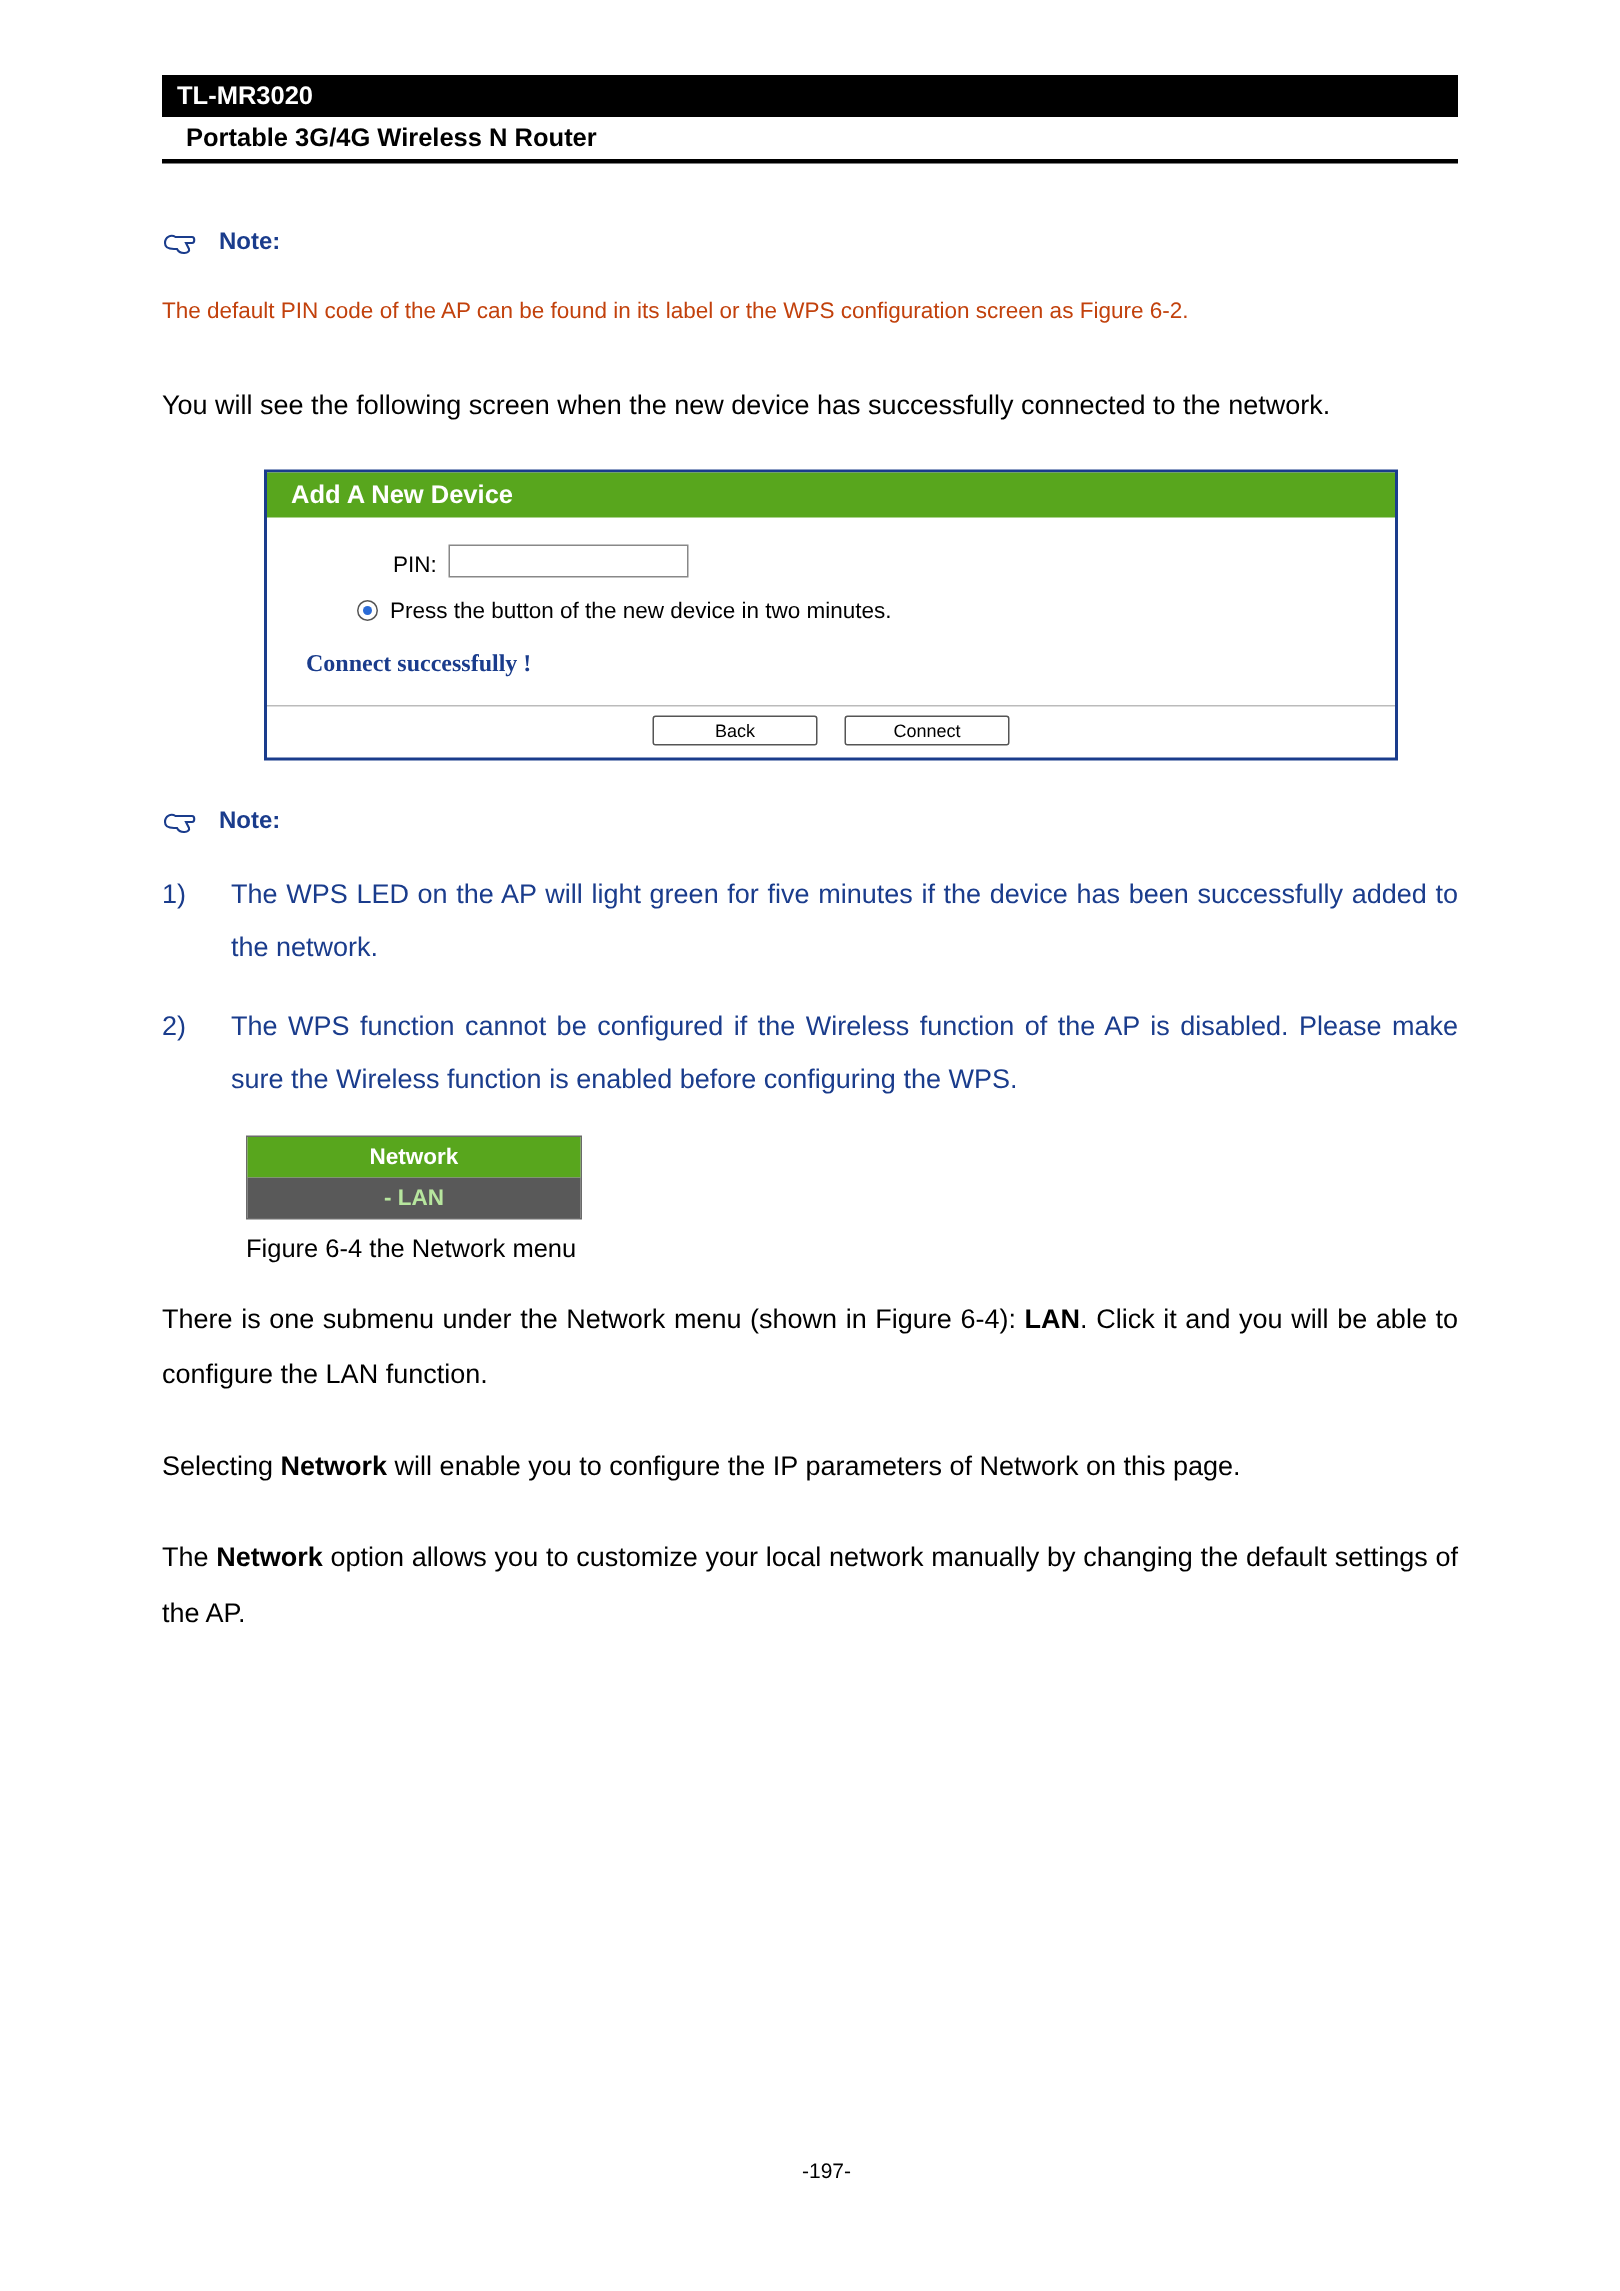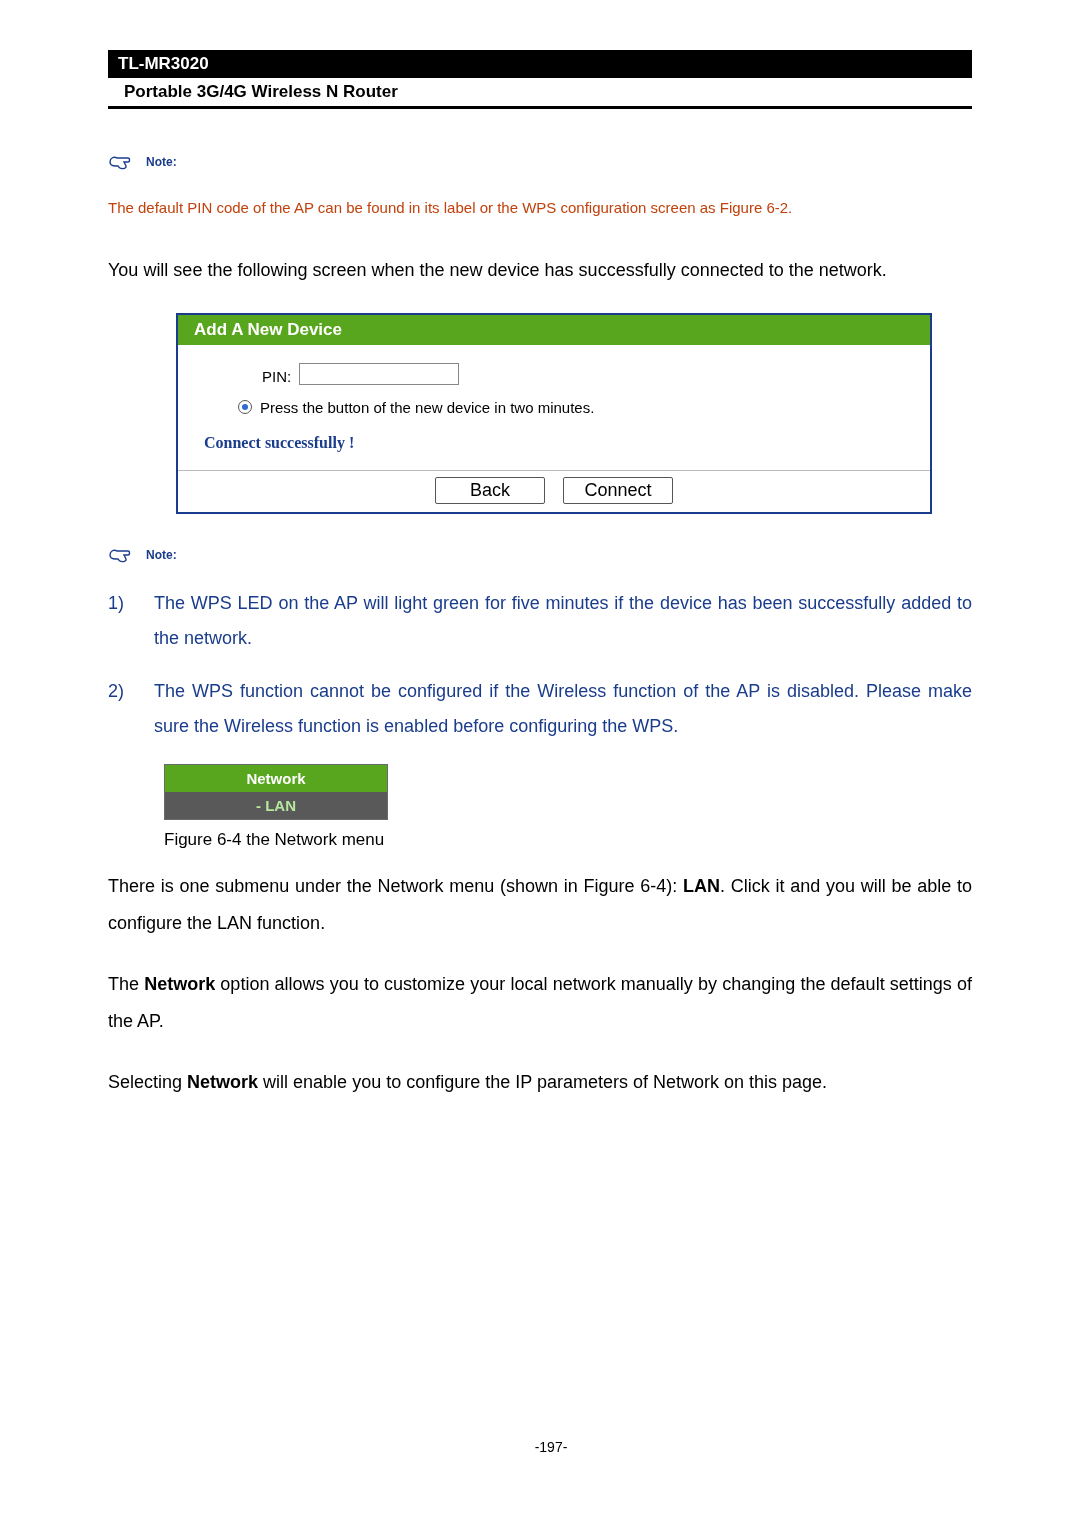--- a/index.html
+++ b/index.html
@@ -31,21 +31,21 @@
     font-weight: bold;
     font-size: 17px;
     padding: 4px 10px 4px 16px;
   }
   .note-line {
     display: flex;
     align-items: center;
     gap: 14px;
     color: #1a3c8c;
     font-weight: bold;
-    font-size: 12px;
+    font-size: 16px;
     margin-bottom: 22px;
   }
   .note-icon {
     width: 24px;
     height: 18px;
     position: relative;
   }
   .note-icon svg { display: block; }
   .note-para {
     color: #c2410c;
@@ -124,21 +124,21 @@
   .panel-footer {
     border-top: 1px solid #bbb;
     padding: 6px 0 8px 0;
     display: flex;
     justify-content: center;
     gap: 18px;
   }
   .btn {
     border: 1px solid #555;
     background: #fff;
-    font-size: 18px;
+    font-size: 12px;
     padding: 2px 0;
     width: 110px;
     text-align: center;
     border-radius: 2px;
   }
   .note-list {
     list-style: none;
     margin-bottom: 20px;
   }
   .note-list li {
@@ -265,23 +265,23 @@
       <div class="menu-head">Network</div>
       <div class="menu-item">- LAN</div>
     </div>
   </div>
   <div class="figure-caption">Figure 6-4    the Network menu</div>
 
   <p class="body-para">
     <span>There is one submenu under the Network menu (shown in Figure 6-4): </span><span class="bold">LAN</span><span>. Click it and you will be able to configure the LAN function.</span>
   </p>
 
+  <p class="body-para" style="text-align:left;">
+    <span>Selecting </span><span class="bold">Network</span><span> will enable you to configure the IP parameters of Network on this page.</span>
+  </p>
+
   <p class="body-para">
     <span>The </span><span class="bold">Network</span><span> option allows you to customize your local network manually by changing the default settings of the AP.</span>
   </p>
 
-  <p class="body-para" style="text-align:left;">
-    <span>Selecting </span><span class="bold">Network</span><span> will enable you to configure the IP parameters of Network on this page.</span>
-  </p>
-
 </div>
 
 <div class="page-number">-197-</div>
 
 </body></html>

